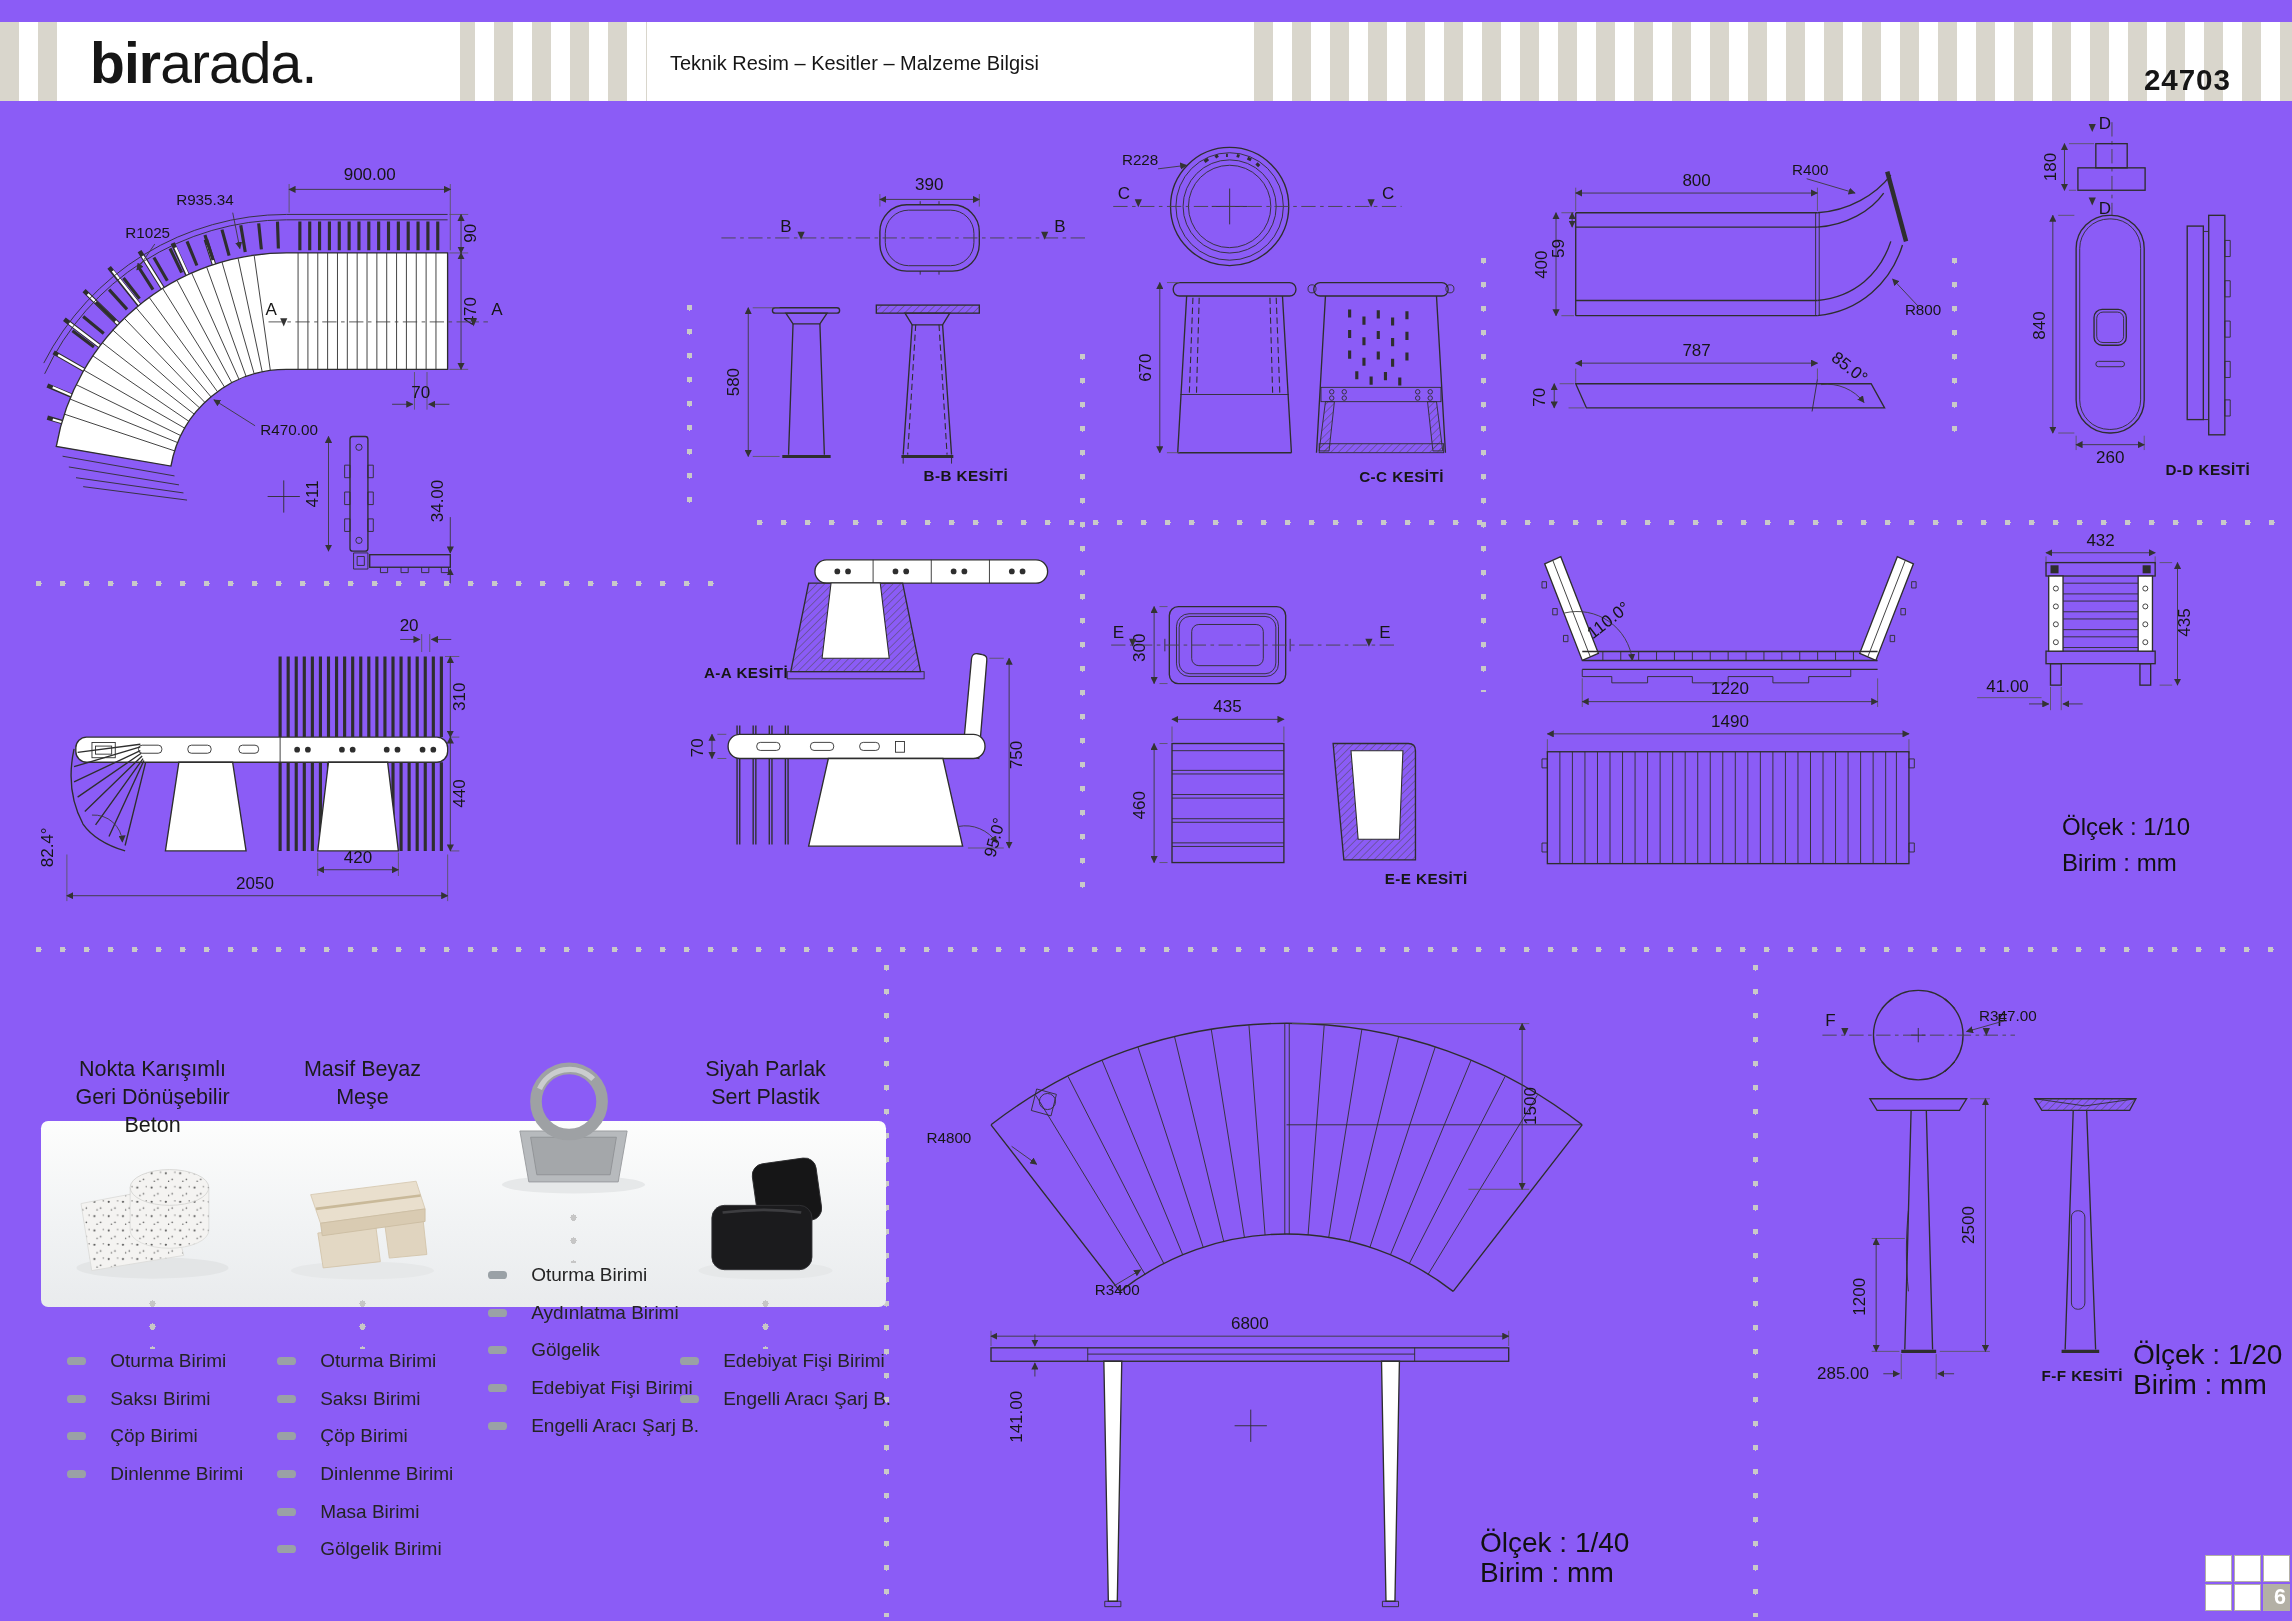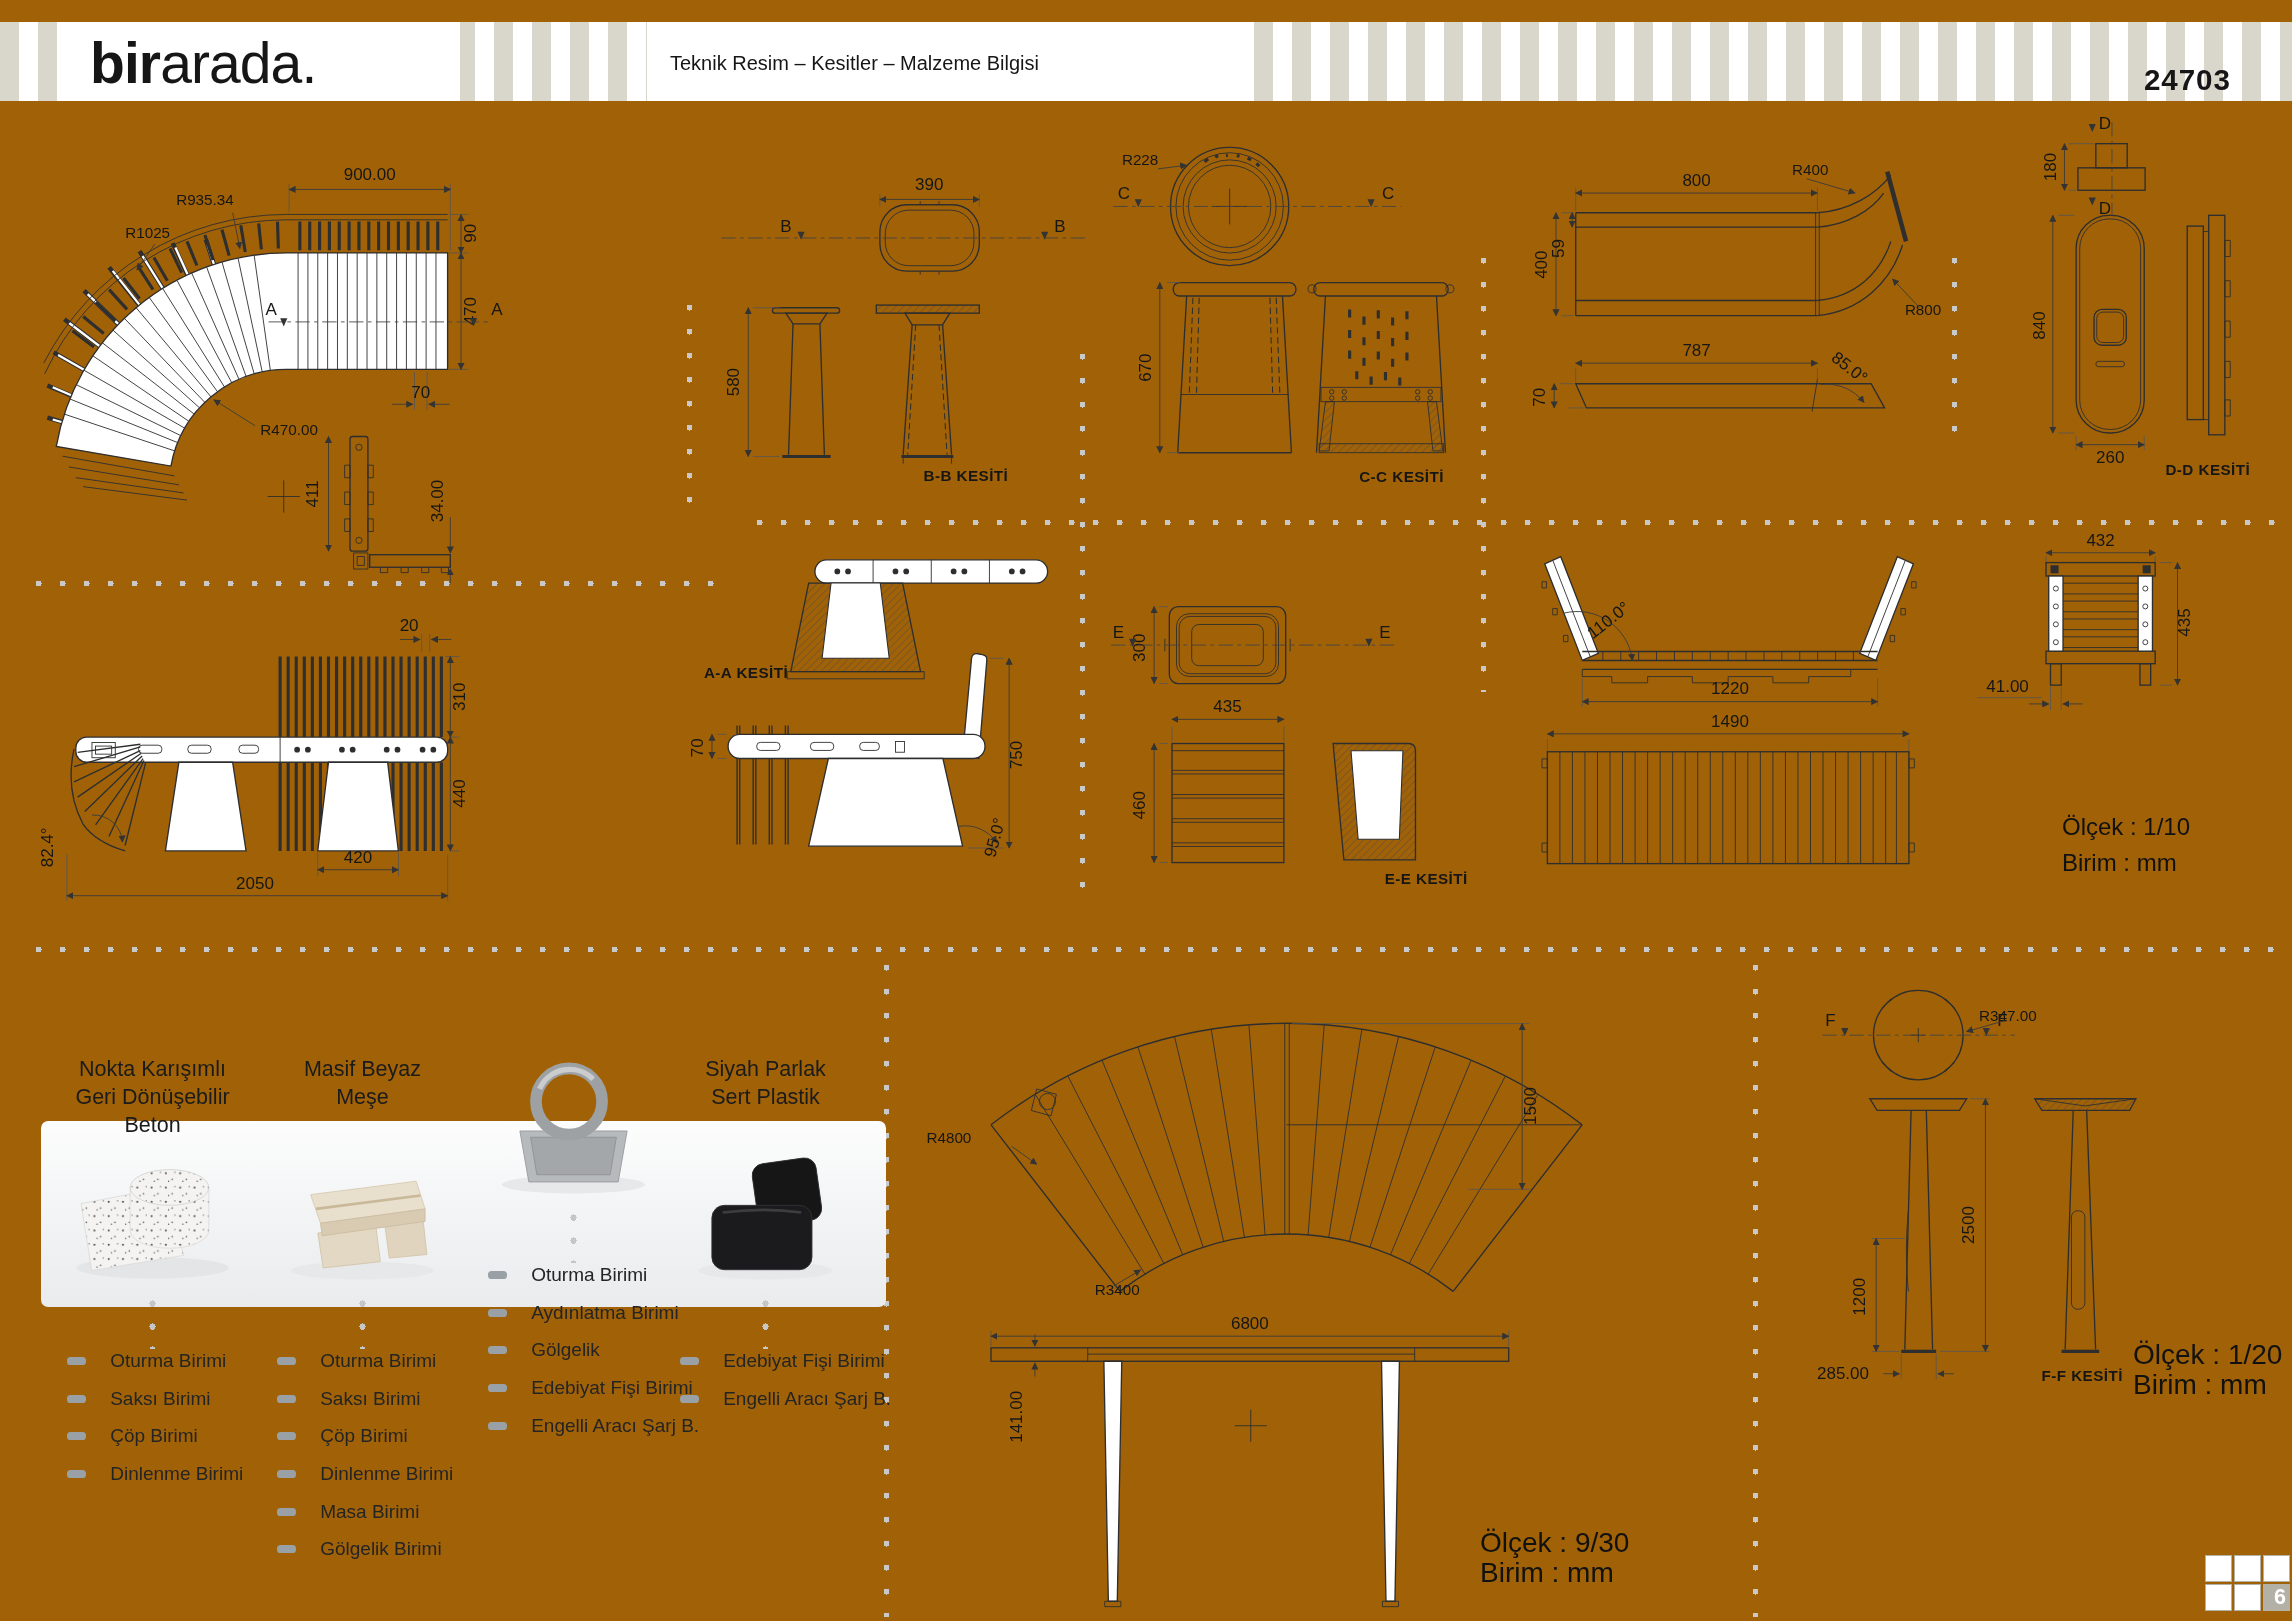--- a/index.html
+++ b/index.html
@@ -1,17 +1,17 @@
 <!DOCTYPE html>
 <html style="font-size:14.3px"><head>
 <meta charset="utf-8">
 <style>
   html,body{margin:0;padding:0;background:#fff}
   body{font-family:"Liberation Sans",sans-serif;color:#161616}
-  .sheet{position:relative;width:2293px;height:1621px;background:#a16207;overflow:hidden}
+  .sheet{position:relative;width:2293px;height:1621px;background:#8b5cf6;overflow:hidden}
   .stripes{position:absolute;left:0;top:21.5px;width:2293px;height:79px;
     background:repeating-linear-gradient(90deg,#d9d6cc 0 19px,#ffffff 19px 38px)}
   .hwhite{position:absolute;top:21.5px;height:79px;background:#fff}
   .logo{position:absolute;left:90px;top:30px;font-size:57px;letter-spacing:-0.9px;white-space:nowrap}
   .logo b{font-weight:800}
   .title{position:absolute;left:670px;top:52px;font-size:20px;white-space:nowrap}
   .sheetno{position:absolute;left:2144px;top:63px;font-size:29.6px;font-weight:700;letter-spacing:0.9px}
   svg.panel{position:absolute;overflow:visible}
   svg text{font-family:"Liberation Sans",sans-serif}
   .dt{font-size:19px;fill:#161616;text-anchor:middle}
@@ -629,21 +629,21 @@
     <path class="lnt" d="M175,385V400 M540,385V400 M175,392H540"></path>
     <path class="lnf" d="M193,400 L198,668 L208,668 L213,400 Z"></path>
     <path class="lnf" d="M503,400 L508,668 L518,668 L523,400 Z"></path>
     <path class="lnt" d="M194,668h18v6h-18z M504,668h18v6h-18z"></path>
     <line class="dim1" x1="116" y1="417" x2="116" y2="402"></line>
       <line class="dim1" x1="116" y1="370" x2="116" y2="383"></line>
     <text class="dt" transform="rotate(-90 102,462)" x="102" y="462">141.00</text>
     <path class="lnt" d="M339,472h36 M357,454v36"></path>
   </svg>
   <div class="note" style="left:1480px;top:1528px">
-    <div>Ölçek : 9/30</div>
+    <div>Ölçek : 1/40</div>
     <div>Birim : mm</div>
   </div>
 
   <svg class="panel" style="left:1800px;top:985px" width="430" height="421" viewBox="0 0 480 470">
     <circle class="ln" cx="132" cy="56" r="50"></circle>
     <path class="lnt" d="M162,15 L173,26 M102,15 L91,26 M162,97 L173,86 M102,97 L91,86"></path>
     <path class="lnt" d="M124,56h16 M132,48v16"></path>
     <path class="dd" d="M25,56 L240,56"></path>
     <text class="dt" x="34" y="46">F</text>
     <path d="M46,48 L54,48 L50,57 Z" fill="#333"></path>

